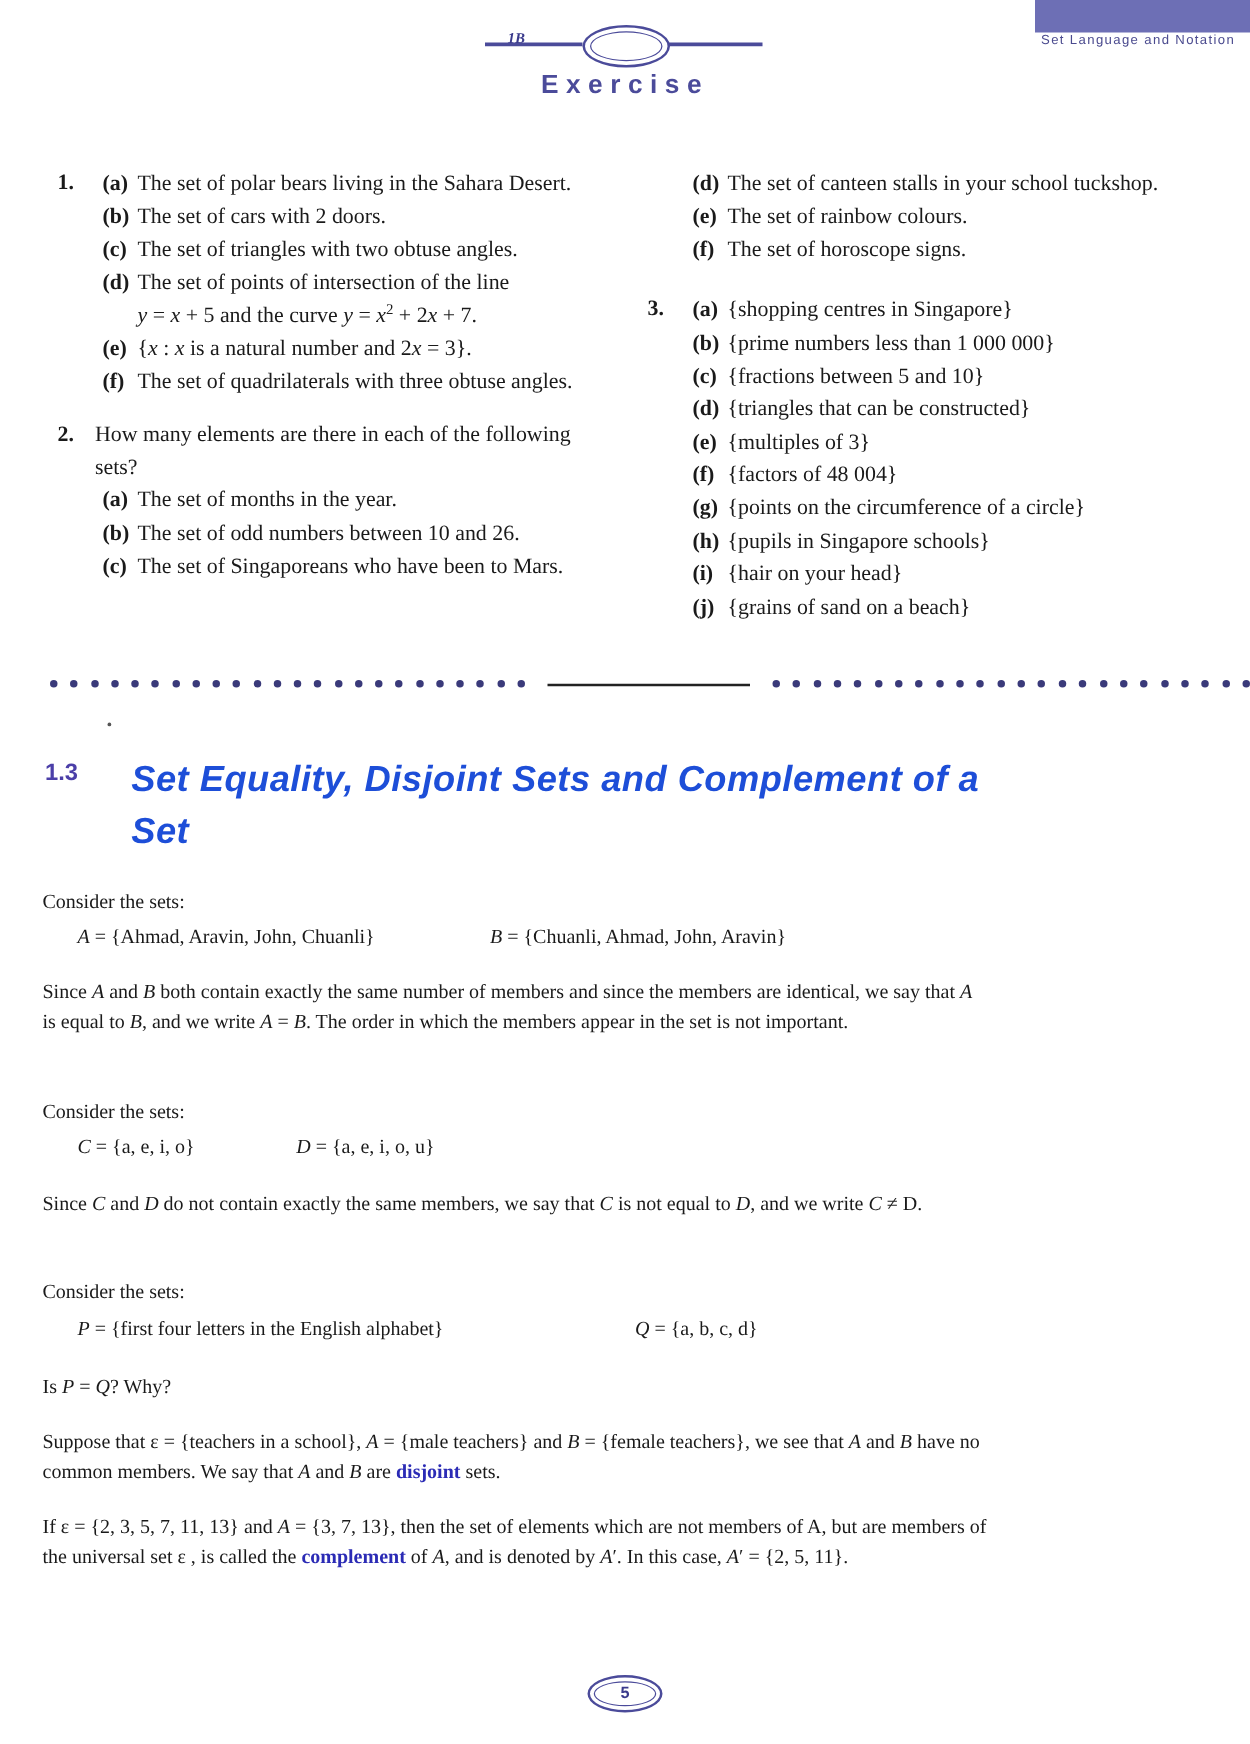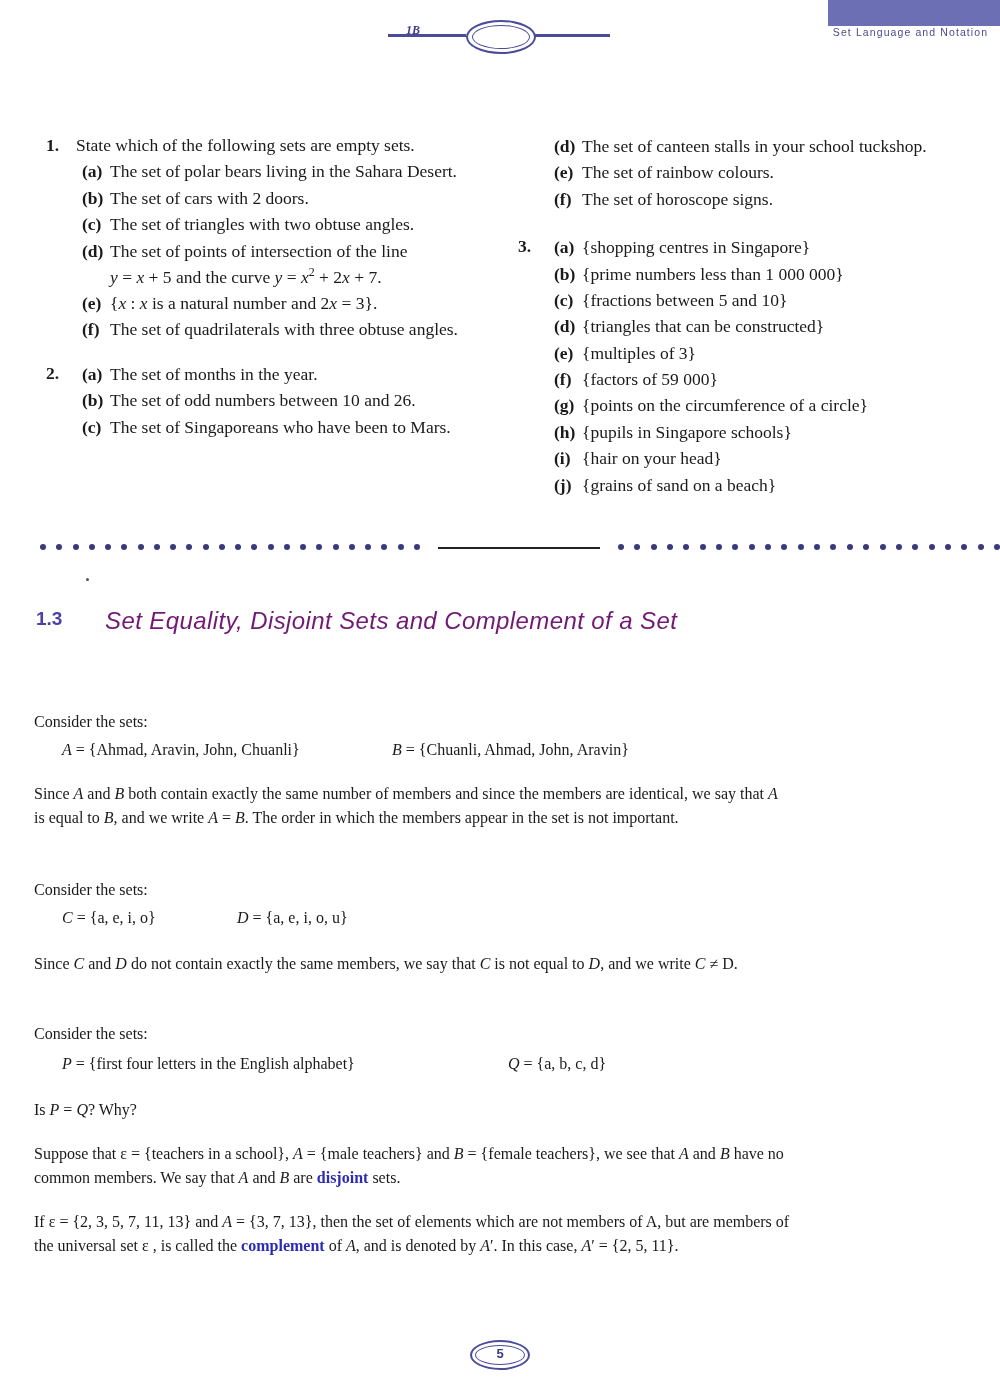--- a/index.html
+++ b/index.html
@@ -187,24 +187,24 @@
     font-size: 19px;
     font-weight: bold;
     color: #4b3fa8;
   }
   .sec-title {
     position: absolute;
     top: 604px;
     left: 105px;
     width: 700px;
     font-family: "Liberation Sans", sans-serif;
-    font-size: 24px;
-    font-weight: normal;
+    font-size: 29px;
+    font-weight: bold;
     font-style: italic;
-    color: #701a75;
+    color: #1d4ed8;
     line-height: 1.42;
     letter-spacing: 0.4px;
   }
 
   
   .body {
     position: absolute;
     left: 34px;
     width: 760px;
     font-size: 16px;
@@ -249,28 +249,28 @@
 <div class="header-bar"></div>
 <div class="header-label">Set  Language  and  Notation</div>
 
 <div class="exercise-banner">
   <div class="banner-line left"></div>
   <div class="banner-line right"></div>
   <div class="banner-oval">
     <div class="banner-oval-inner"></div>
   </div>
   <div class="banner-num">1B</div>
+  <div class="banner-word">Exercise</div>
 </div>
 
 <div class="ex-col left">
 
   <div class="q">
     <div class="q-num">1.</div>
     <div class="q-body">
-      <div class="q-stem">State which of the following sets are empty sets.</div>
 
       <div class="sub">
         <div class="sub-lbl">(a)</div>
         <div class="sub-txt">The set of polar bears living in the Sahara Desert.</div>
       </div>
       <div class="sub">
         <div class="sub-lbl">(b)</div>
         <div class="sub-txt">The set of cars with 2 doors.</div>
       </div>
       <div class="sub">
@@ -290,20 +290,21 @@
       <div class="sub">
         <div class="sub-lbl">(f)</div>
         <div class="sub-txt">The set of quadrilaterals with three obtuse angles.</div>
       </div>
     </div>
   </div>
 
   <div class="q" style="margin-top:18px;">
     <div class="q-num">2.</div>
     <div class="q-body">
+      <div class="q-stem">How many elements are there in each of the following sets?</div>
       <div class="sub">
         <div class="sub-lbl">(a)</div>
         <div class="sub-txt">The set of months in the year.</div>
       </div>
       <div class="sub">
         <div class="sub-lbl">(b)</div>
         <div class="sub-txt">The set of odd numbers between 10 and 26.</div>
       </div>
       <div class="sub">
         <div class="sub-lbl">(c)</div>
@@ -352,21 +353,21 @@
       <div class="sub">
         <div class="sub-lbl">(d)</div>
         <div class="sub-txt">{triangles that can be constructed}</div>
       </div>
       <div class="sub">
         <div class="sub-lbl">(e)</div>
         <div class="sub-txt">{multiples of 3}</div>
       </div>
       <div class="sub">
         <div class="sub-lbl">(f)</div>
-        <div class="sub-txt">{factors of 59 000}</div>
+        <div class="sub-txt">{factors of 48 004}</div>
       </div>
       <div class="sub">
         <div class="sub-lbl">(g)</div>
         <div class="sub-txt">{points on the circumference of a circle}</div>
       </div>
       <div class="sub">
         <div class="sub-lbl">(h)</div>
         <div class="sub-txt">{pupils in Singapore schools}</div>
       </div>
       <div class="sub">

